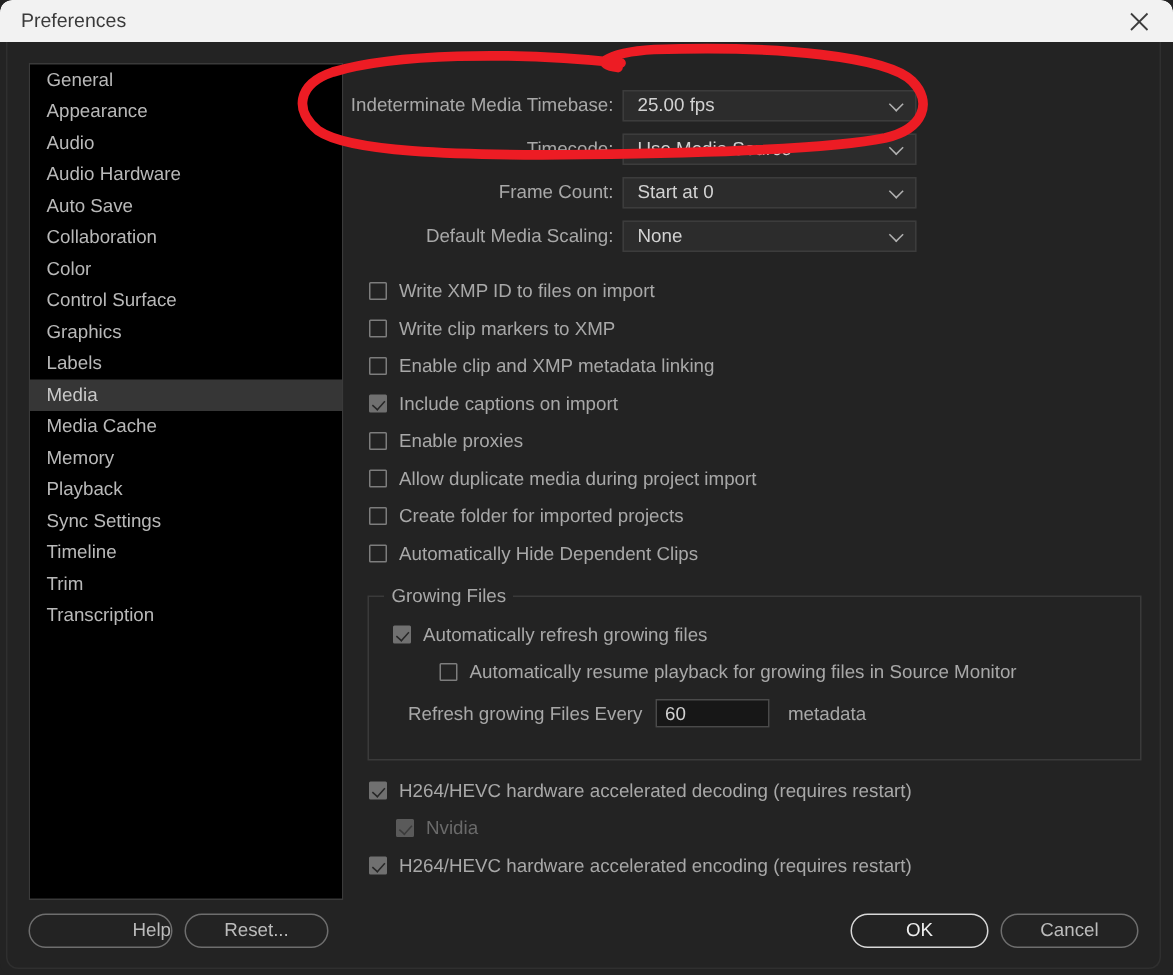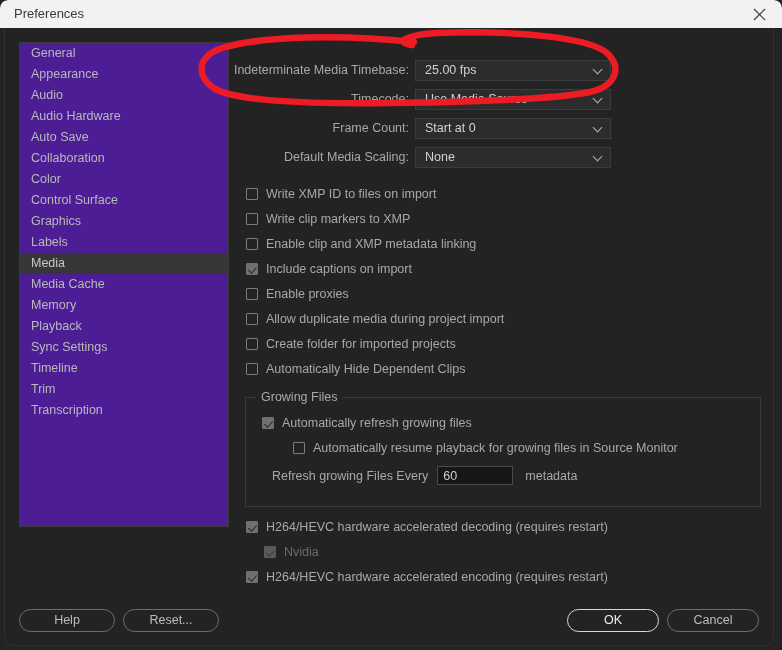--- a/index.html
+++ b/index.html
@@ -106,22 +106,22 @@
     border-bottom-right-radius: 8px;
     box-sizing: border-box;
   }
 
   
   #sidebar {
     position: absolute;
     left: 14px;
     top: 14px;
     width: 210px;
-    height: 485px;
-    background: #4c1d95;
+    height: 558px;
+    background: #000000;
     border: 1px solid #3a3a3a;
     box-sizing: border-box;
     overflow: hidden;
   }
   .side-item {
     height: 21px;
     line-height: 21px;
     padding-left: 11px;
     font-size: 12.5px;
     color: #b9b9b9;
@@ -478,21 +478,21 @@
             <span class="cb-label dim">Nvidia</span>
           </div>
           <div class="cb-row" style="left: 9px; top: 526px;">
             <span class="cbox checked"></span>
             <span class="cb-label">H264/HEVC hardware accelerated encoding (requires restart)</span>
           </div>
         </div>
     </div>
 
     <div id="footer">
-      <button class="btn" style="left:14px;width:96px;">Help</button>
+      <button class="btn" style="left:14px;width:96px;text-align:right;">Help</button>
       <button class="btn" style="left:118px;width:96px;">Reset...</button>
       <button class="btn primary" style="left:562px;width:92px;">OK</button>
       <button class="btn" style="left:662px;width:92px;text-align:center;">Cancel</button>
     </div>
 
   </div>
 </div>
 
 <svg id="annotation" viewBox="0 0 782 650">
   <path d="M 414 42

